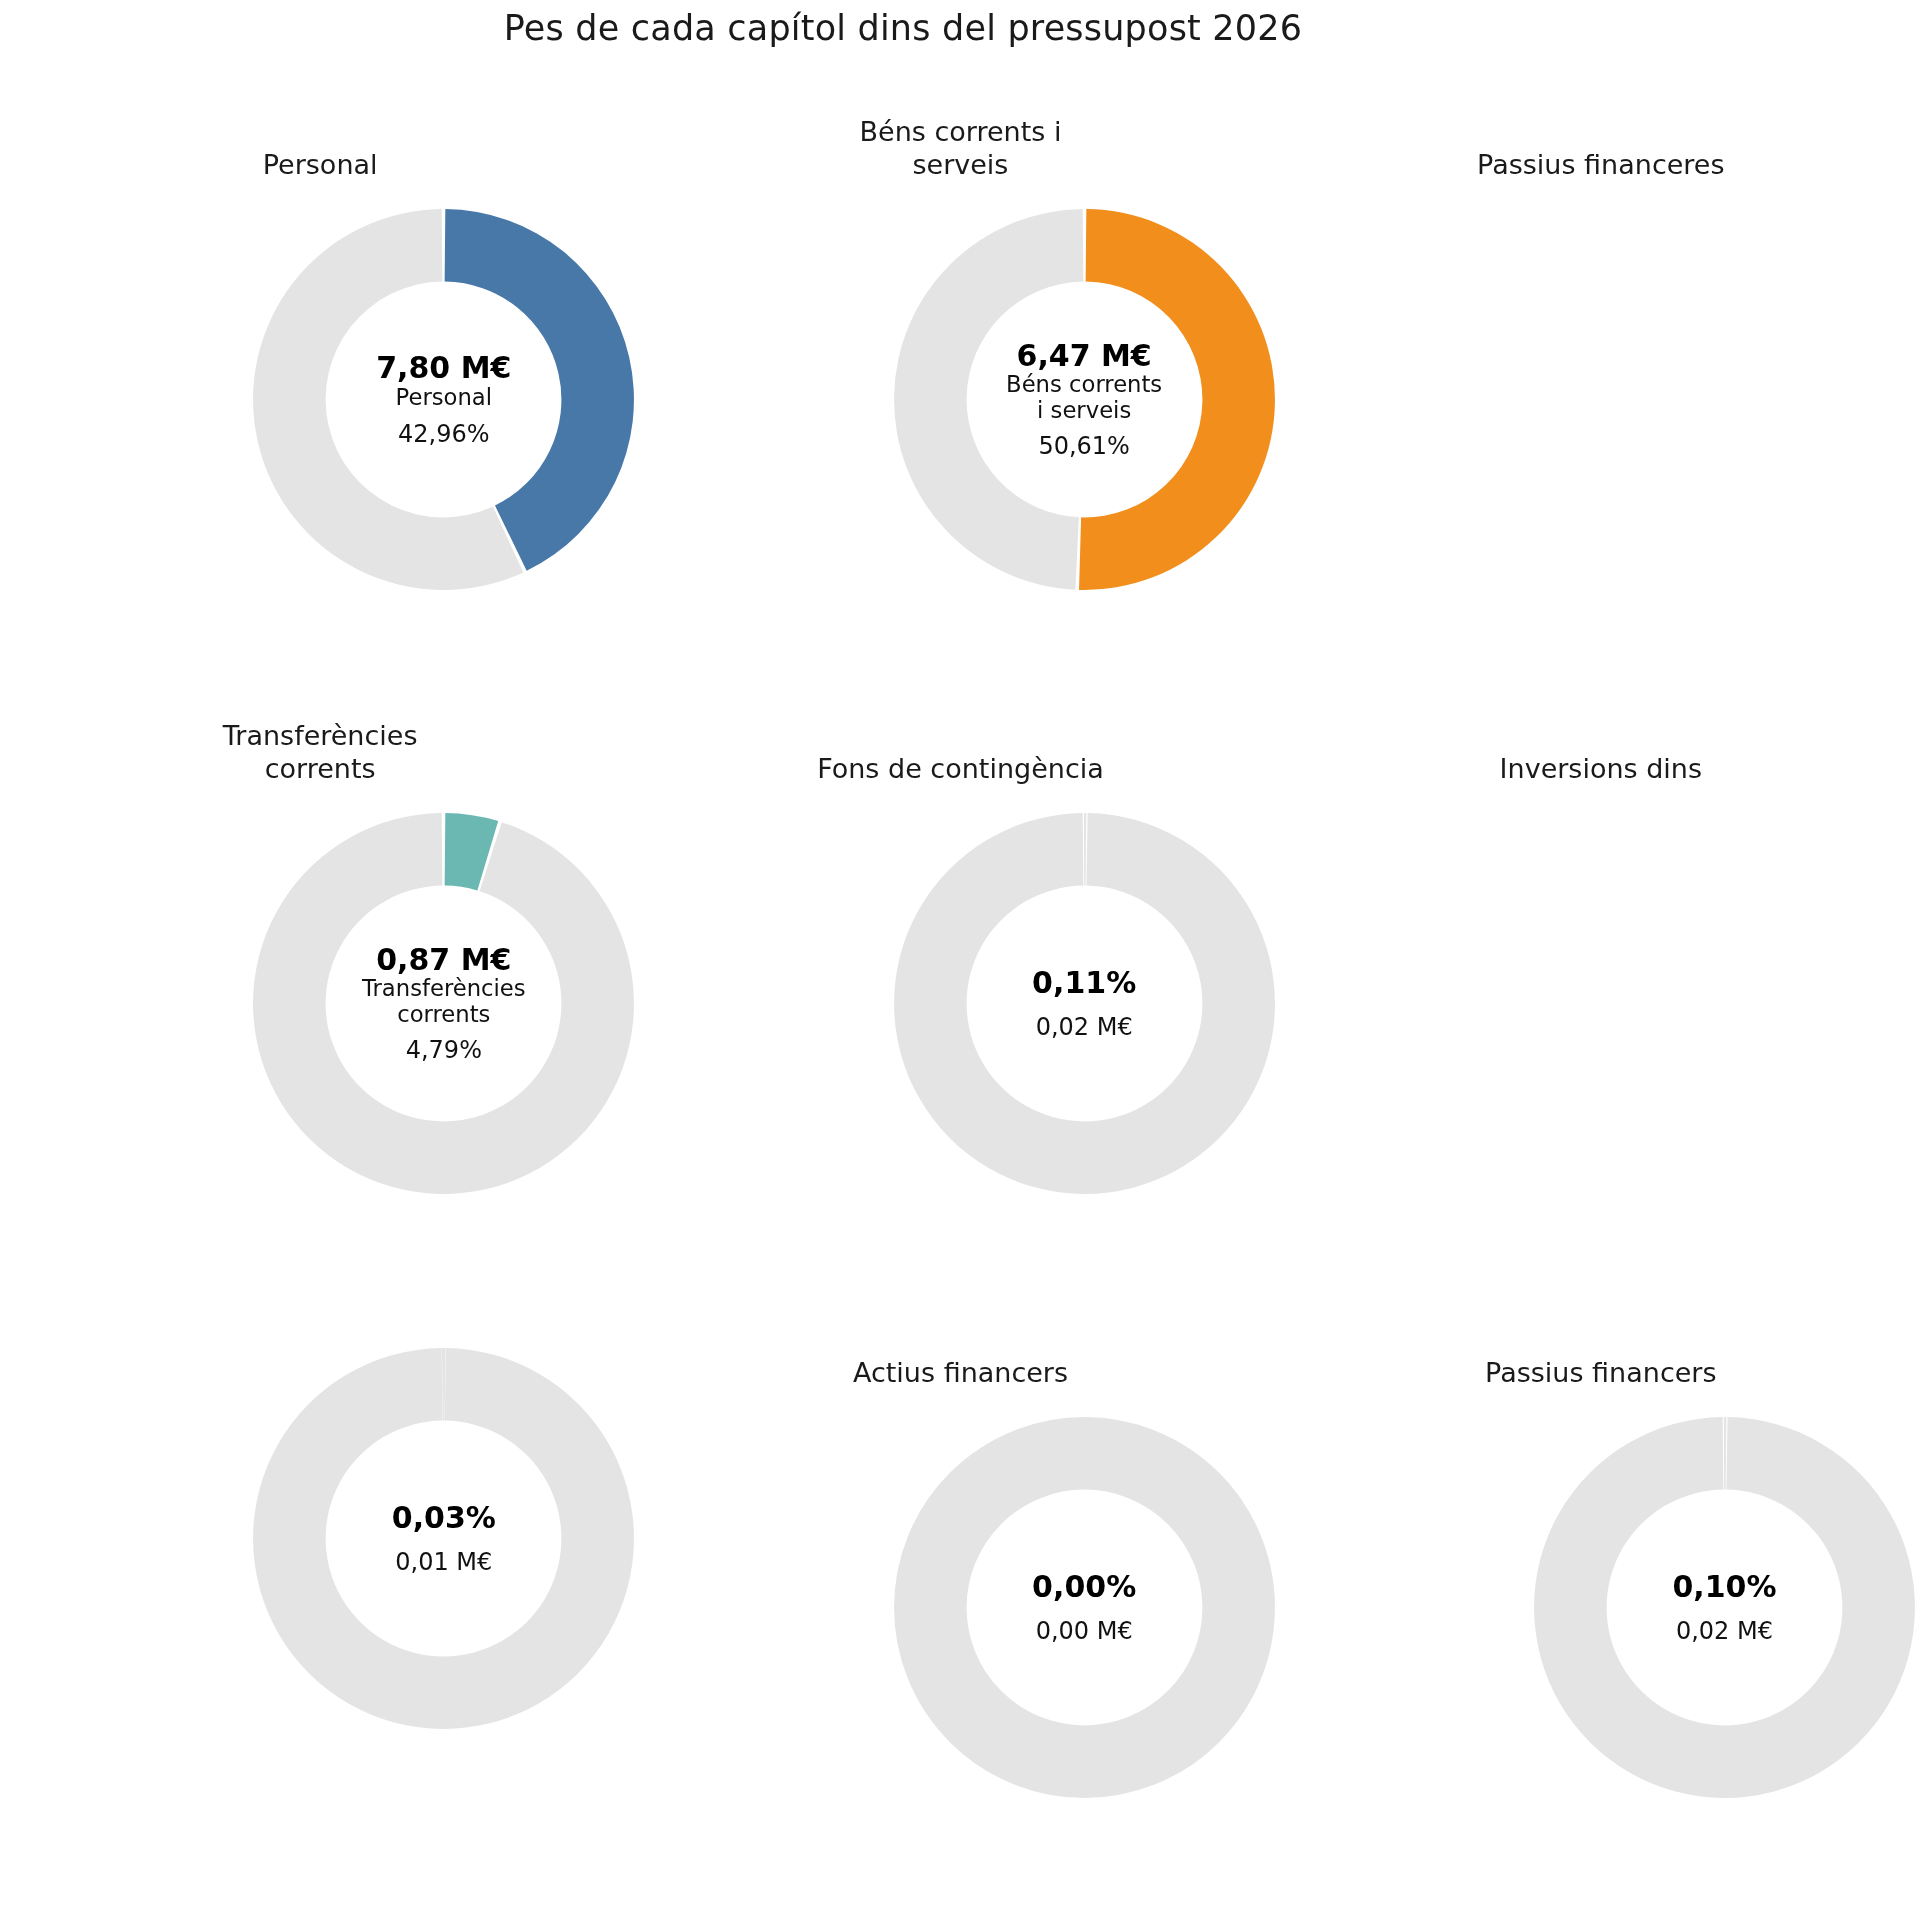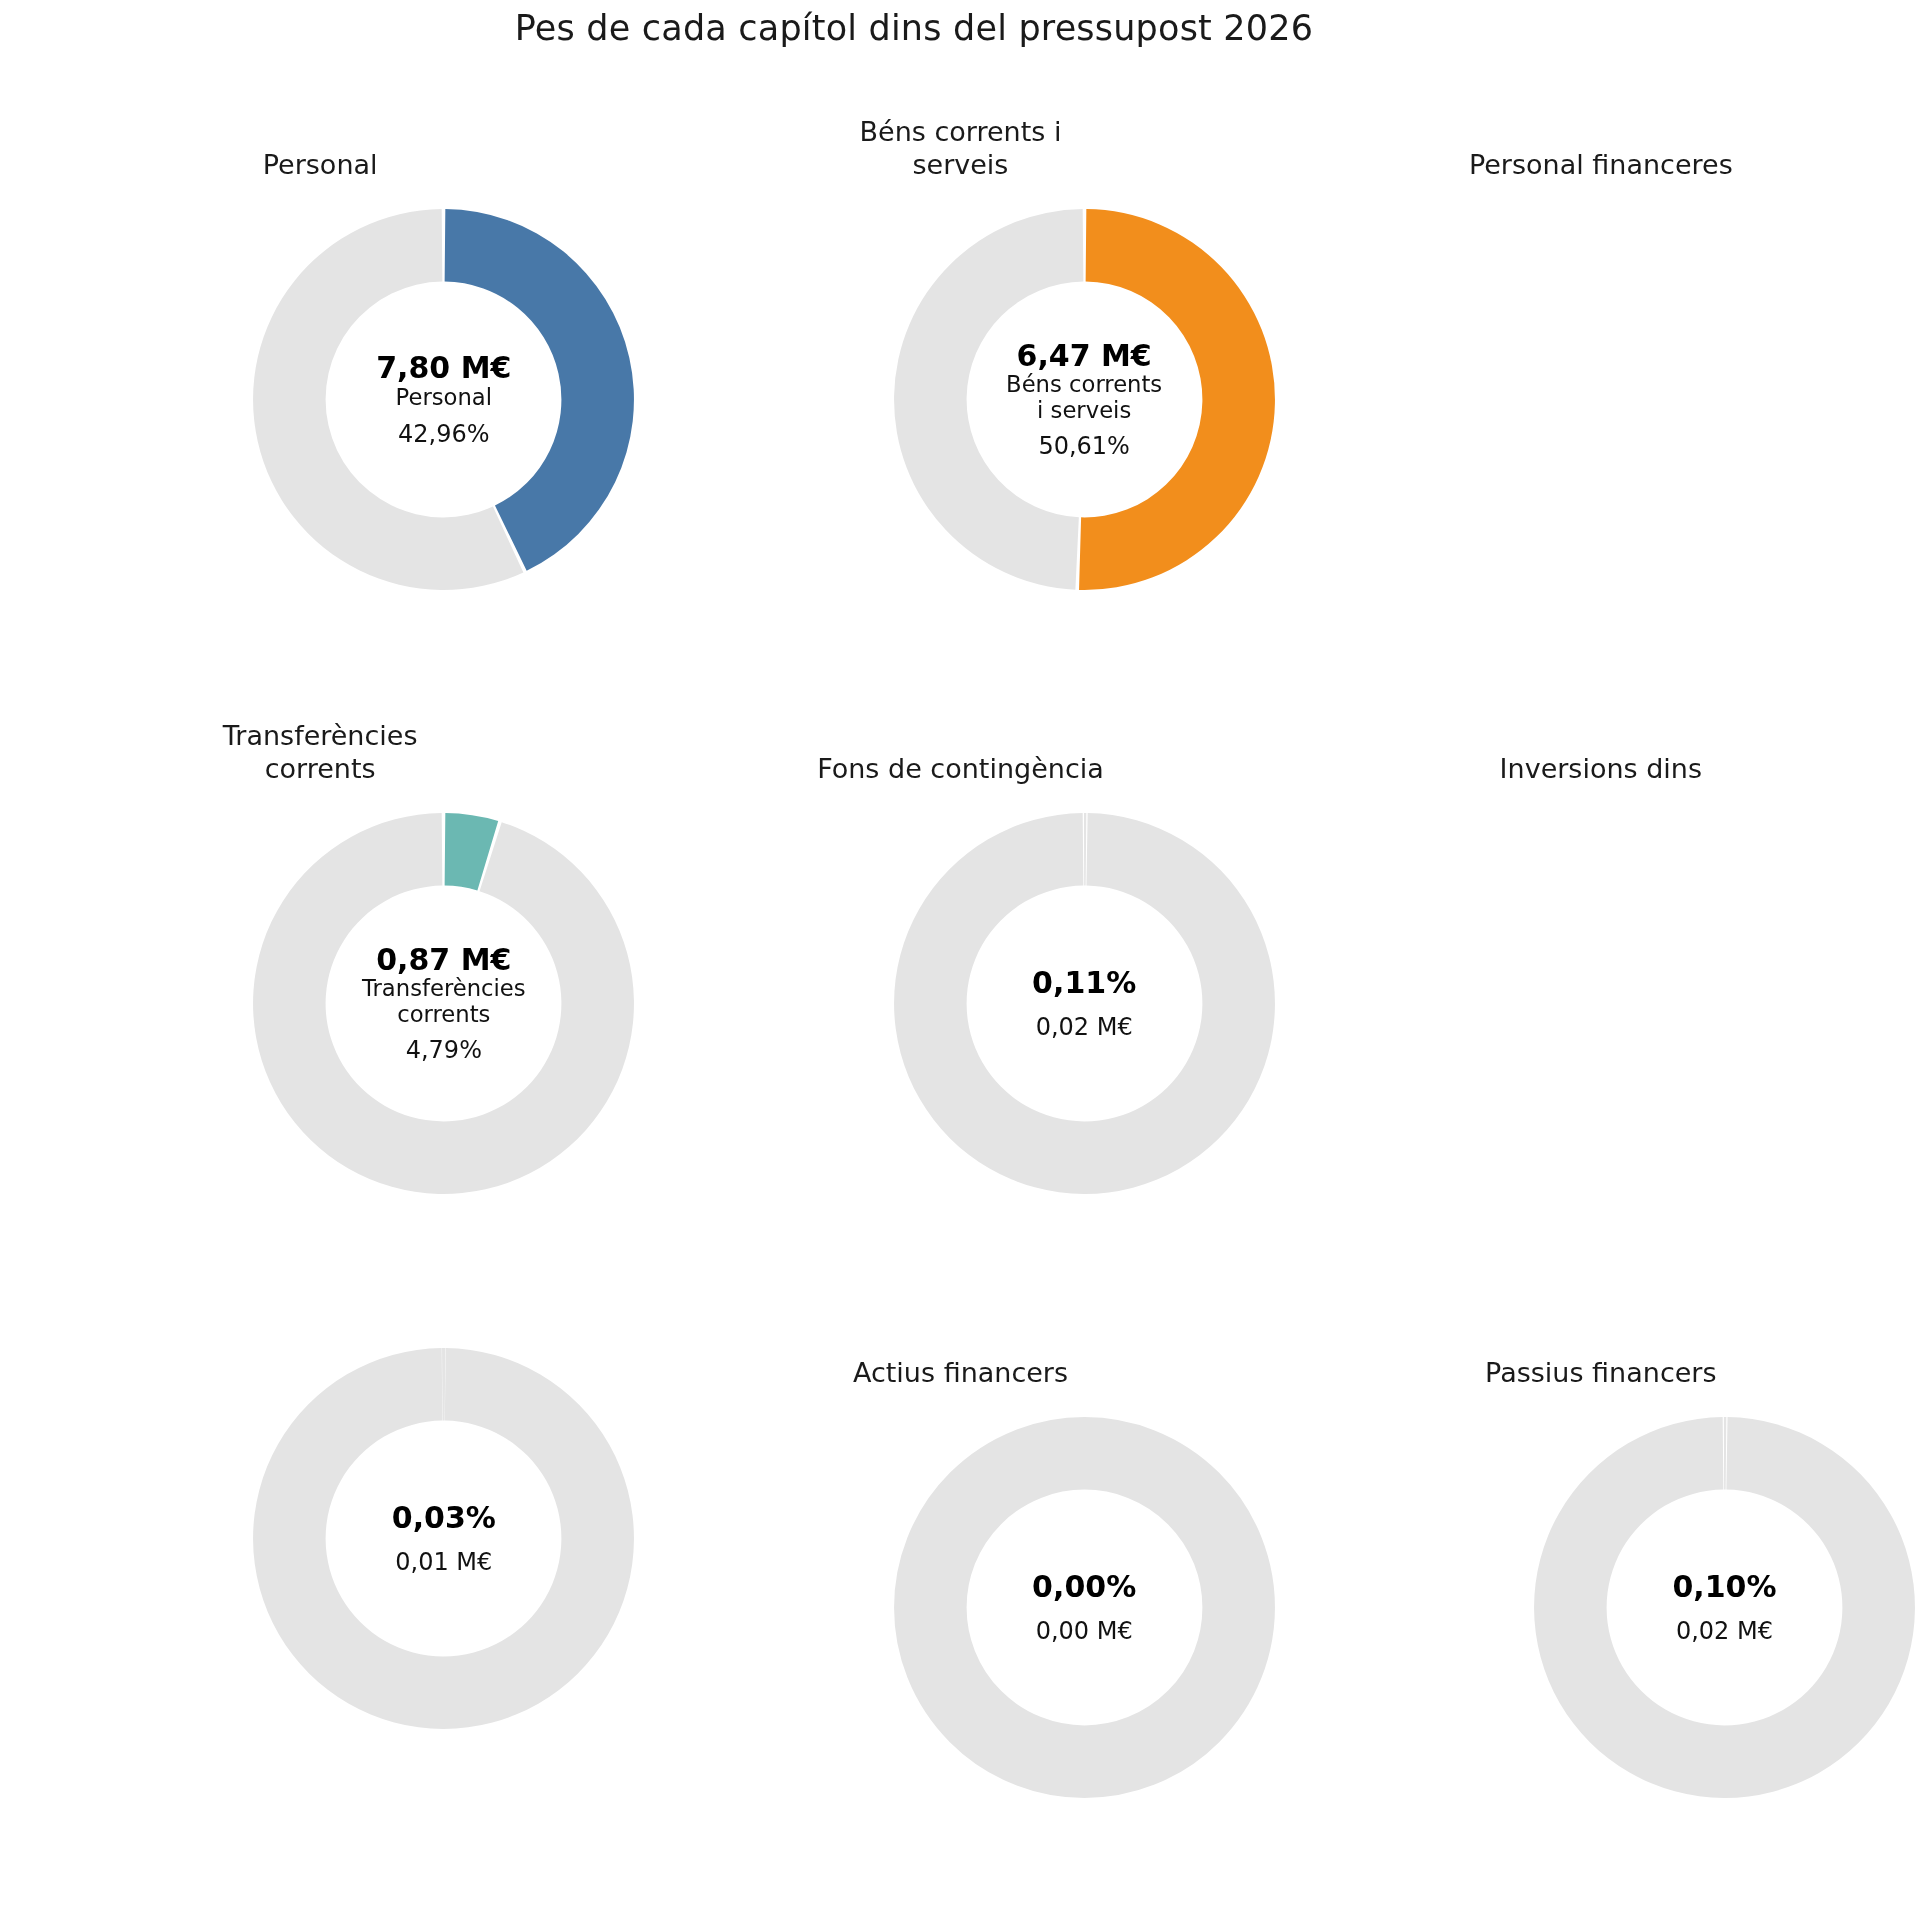--- a/index.html
+++ b/index.html
@@ -16,21 +16,21 @@
   }
   #figure {
     position: relative;
     width: 1921px;
     height: 1930px;
     background: #ffffff;
   }
   #fig-title {
     position: absolute;
     top: 7.6px;
-    left: 11px;
+    left: 0;
     width: 1806px;
     text-align: center;
     font-size: 35px;
     font-weight: 400;
     color: #1a1a1a;
     letter-spacing: 0.2px;
   }
   .grid {
     position: absolute;
     top: 113px;
@@ -145,21 +145,21 @@
         <div class="center-text">
           <div class="ct-main">6,47 M€</div>
           <div class="ct-sub">Béns corrents
 i serveis</div>
           <div class="ct-pct">50,61%</div>
         </div>
       </div>
     </div>
 
     <div class="panel">
-      <div class="panel-title">Personal financeres</div>
+      <div class="panel-title">Passius financeres</div>
     </div>
 
     <div class="panel">
       <div class="panel-title">Transferències
 corrents</div>
       <div class="donut-wrap">
         <svg class="donut-svg" viewBox="0 0 520 520">
             <path d="M 262.4189891925248 8.011610403799665 A 252 252 0 0 1 332.3895742649635 18.621149356996625 L 304.8125935925965 110.57499722099791 A 156 156 0 0 0 261.4974695001344 104.00718739282837 Z" fill="#6bb8b2" stroke="none"></path>
             <path d="M 337.01009032562945 20.055327235551232 A 252 252 0 1 1 257.581010807475 8.011610403799665 L 258.5025304998655 104.00718739282837 A 156 156 0 1 0 307.672913058723 111.46282162200791 Z" fill="#e4e4e4" stroke="none"></path>
           </svg>

